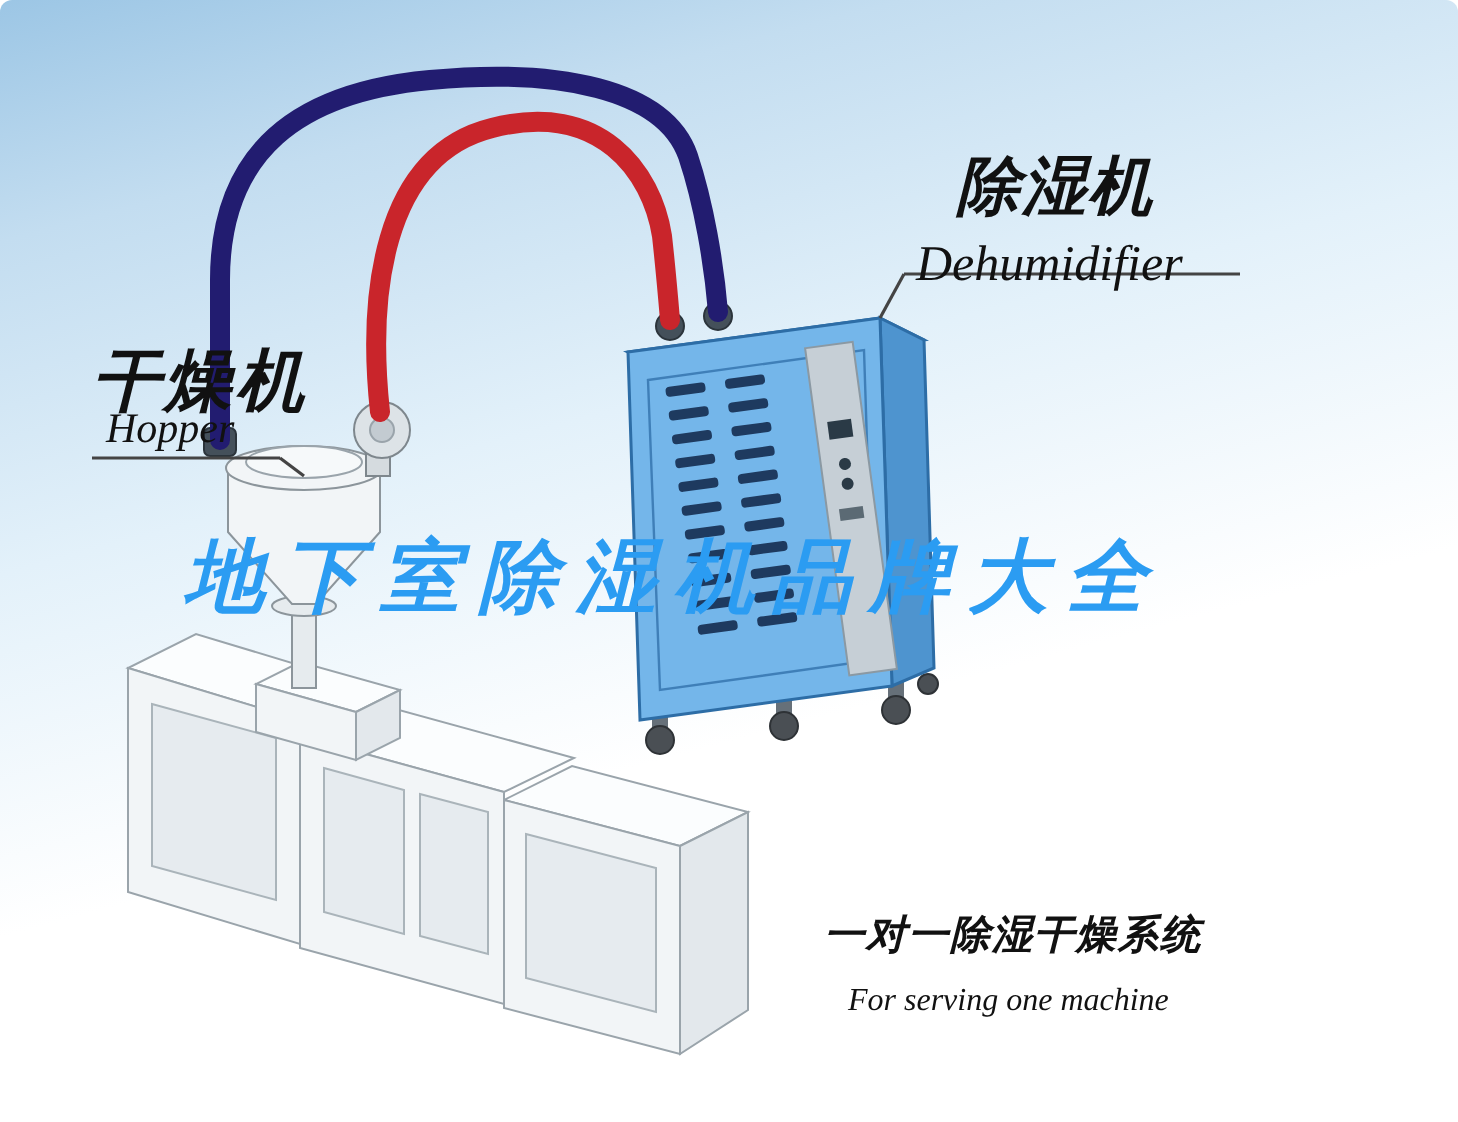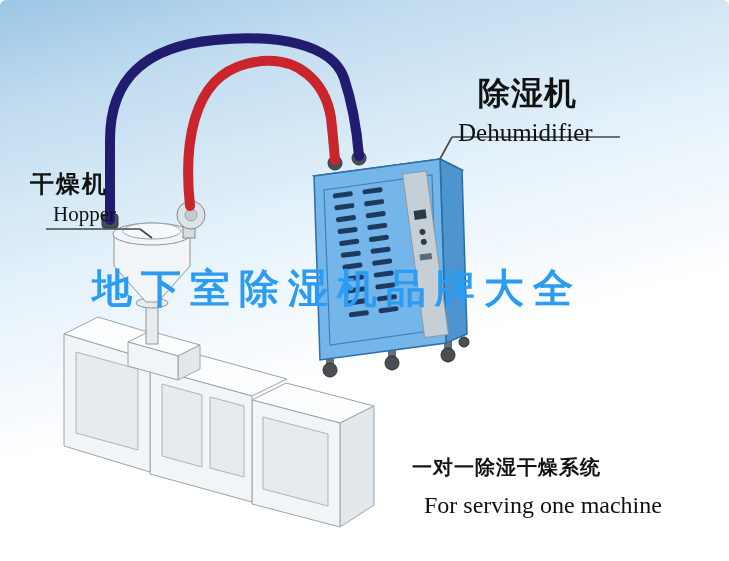--- a/index.html
+++ b/index.html
@@ -3,31 +3,31 @@
 <meta charset="utf-8">
 <style>
   html,body{margin:0;padding:0;background:#fff;}
   .stage{
     position:relative;width:729px;height:561px;overflow:hidden;
     background:linear-gradient(165deg,#9cc6e5 0%,#c3ddf0 16%,#e3f1fa 38%,#ffffff 62%,#ffffff 100%);
     border-radius:6px;
     font-family:"Liberation Sans",sans-serif;
   }
   .stage svg{position:absolute;left:0;top:0;}
-  .txt{position:absolute;white-space:nowrap;color:#111;}
+  .txt{position:absolute;white-space:nowrap;color:#111;font-style:italic;}
   .cn{font-family:"Liberation Sans",sans-serif;font-weight:700;}
   .en{font-family:"Liberation Serif",serif;font-weight:400;}
-  .hopper-cn{left:30px;top:168px;font-size:24px;letter-spacing:2px;}
+  .hopper-cn{left:46px;top:168px;font-size:34px;letter-spacing:2px;}
   .hopper-en{left:53px;top:202px;font-size:21px;text-align:center;}
   .dehum-cn{left:478px;top:72px;font-size:32px;letter-spacing:1px;}
   .dehum-en{left:458px;top:109px;font-size:25px;margin-top:10px;}
   .watermark{left:92px;top:261px;font-size:40px;font-weight:700;
     letter-spacing:9px;color:var(--watermark,#2b9cf2);}
   .caption-cn{left:412px;top:454px;font-size:20px;letter-spacing:1px;}
-  .caption-en{left:424px;top:492px;font-size:24px;}
+  .caption-en{left:424px;top:492px;font-size:16px;}
 
   
   .mach{fill:#f2f5f7;stroke:#9aa4ab;stroke-width:1;}
   .mach-top{fill:#fbfdfe;stroke:#9aa4ab;stroke-width:1;}
   .mach-side{fill:#e3e8ec;stroke:#9aa4ab;stroke-width:1;}
   .mach-panel{fill:#e6ebef;stroke:#aab4ba;stroke-width:1;}
   .hop{fill:#f2f5f7;stroke:#8c959b;stroke-width:1;}
   .hop-dark{fill:#e6ebee;stroke:#8c959b;stroke-width:1;}
   .fitting{fill:#44505a;stroke:#2b343b;stroke-width:1;}
   .cab-front{fill:var(--cabinet-front,#74b6ea);stroke:var(--cabinet-outline,#2d6da6);stroke-width:1.5;}

